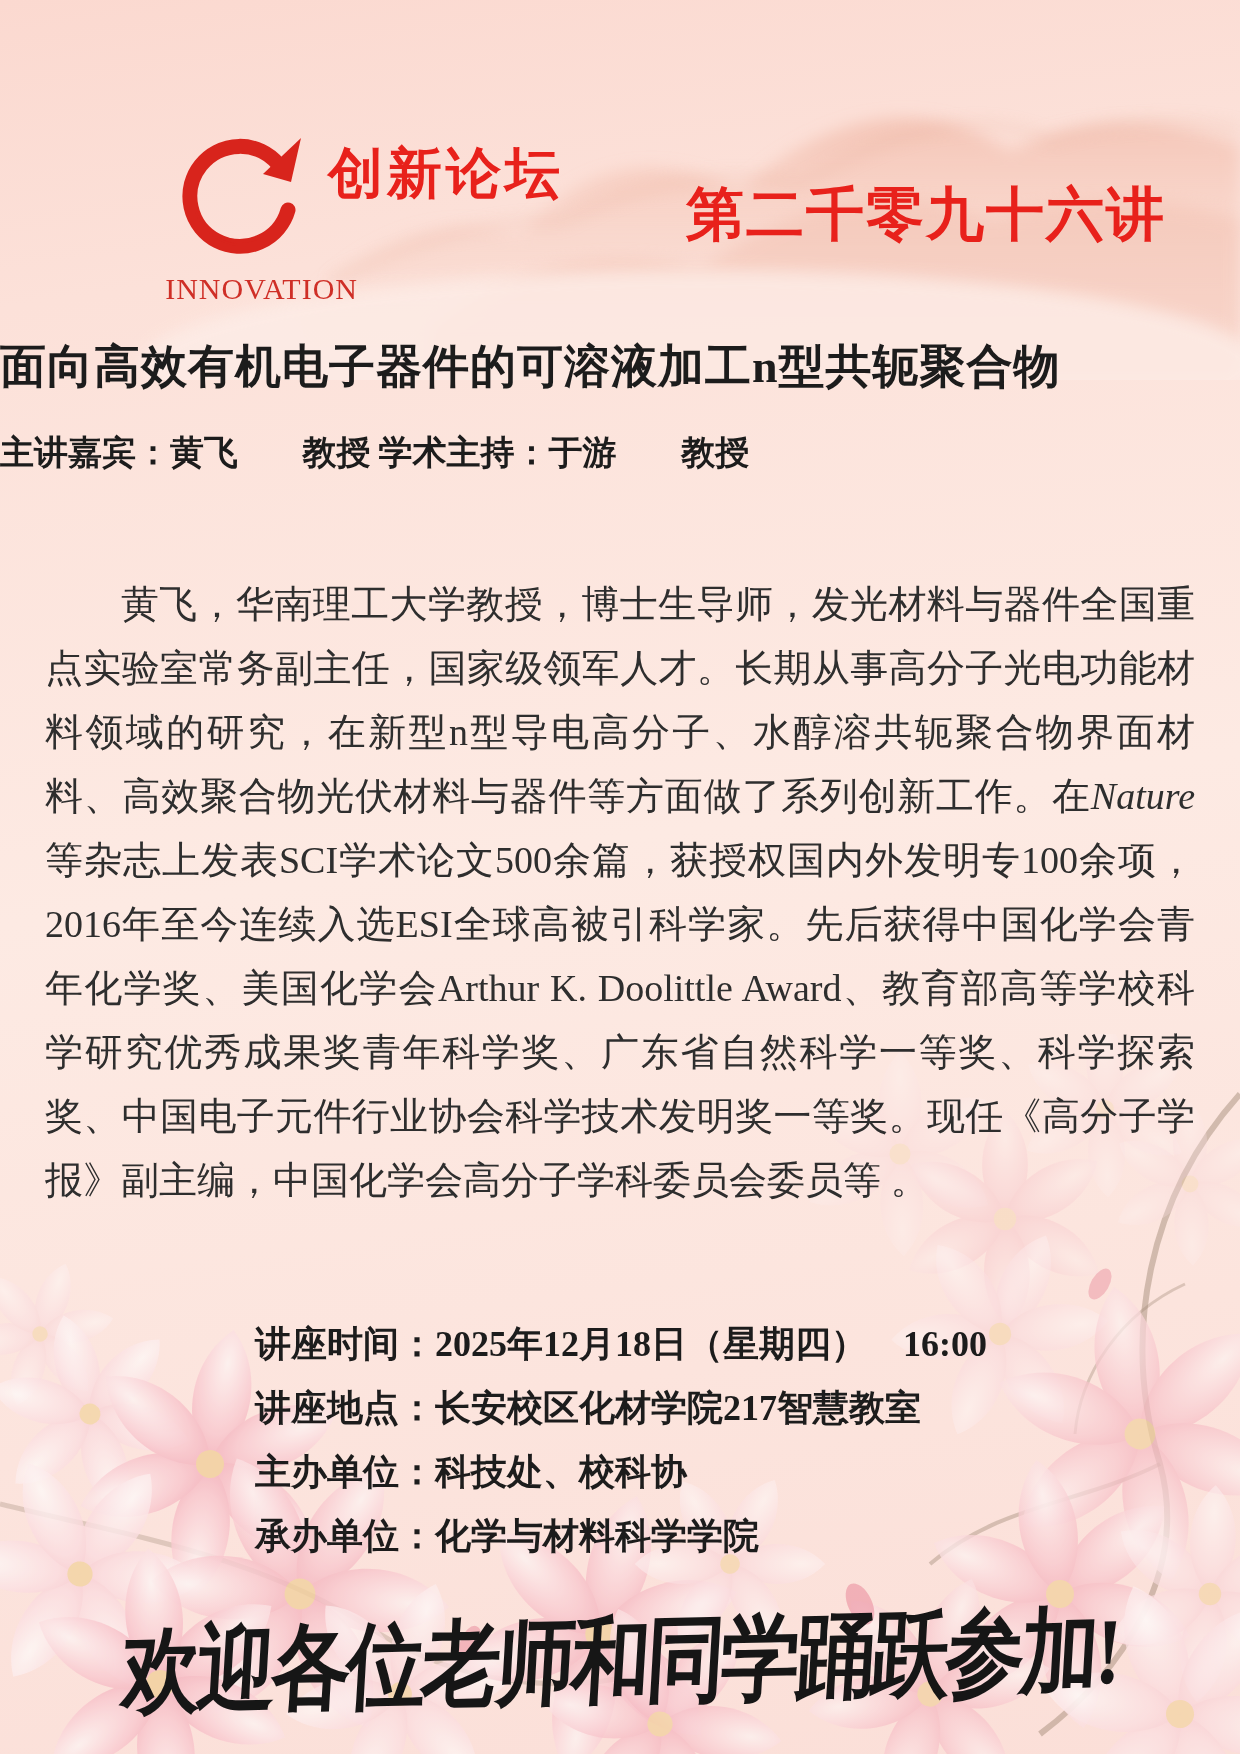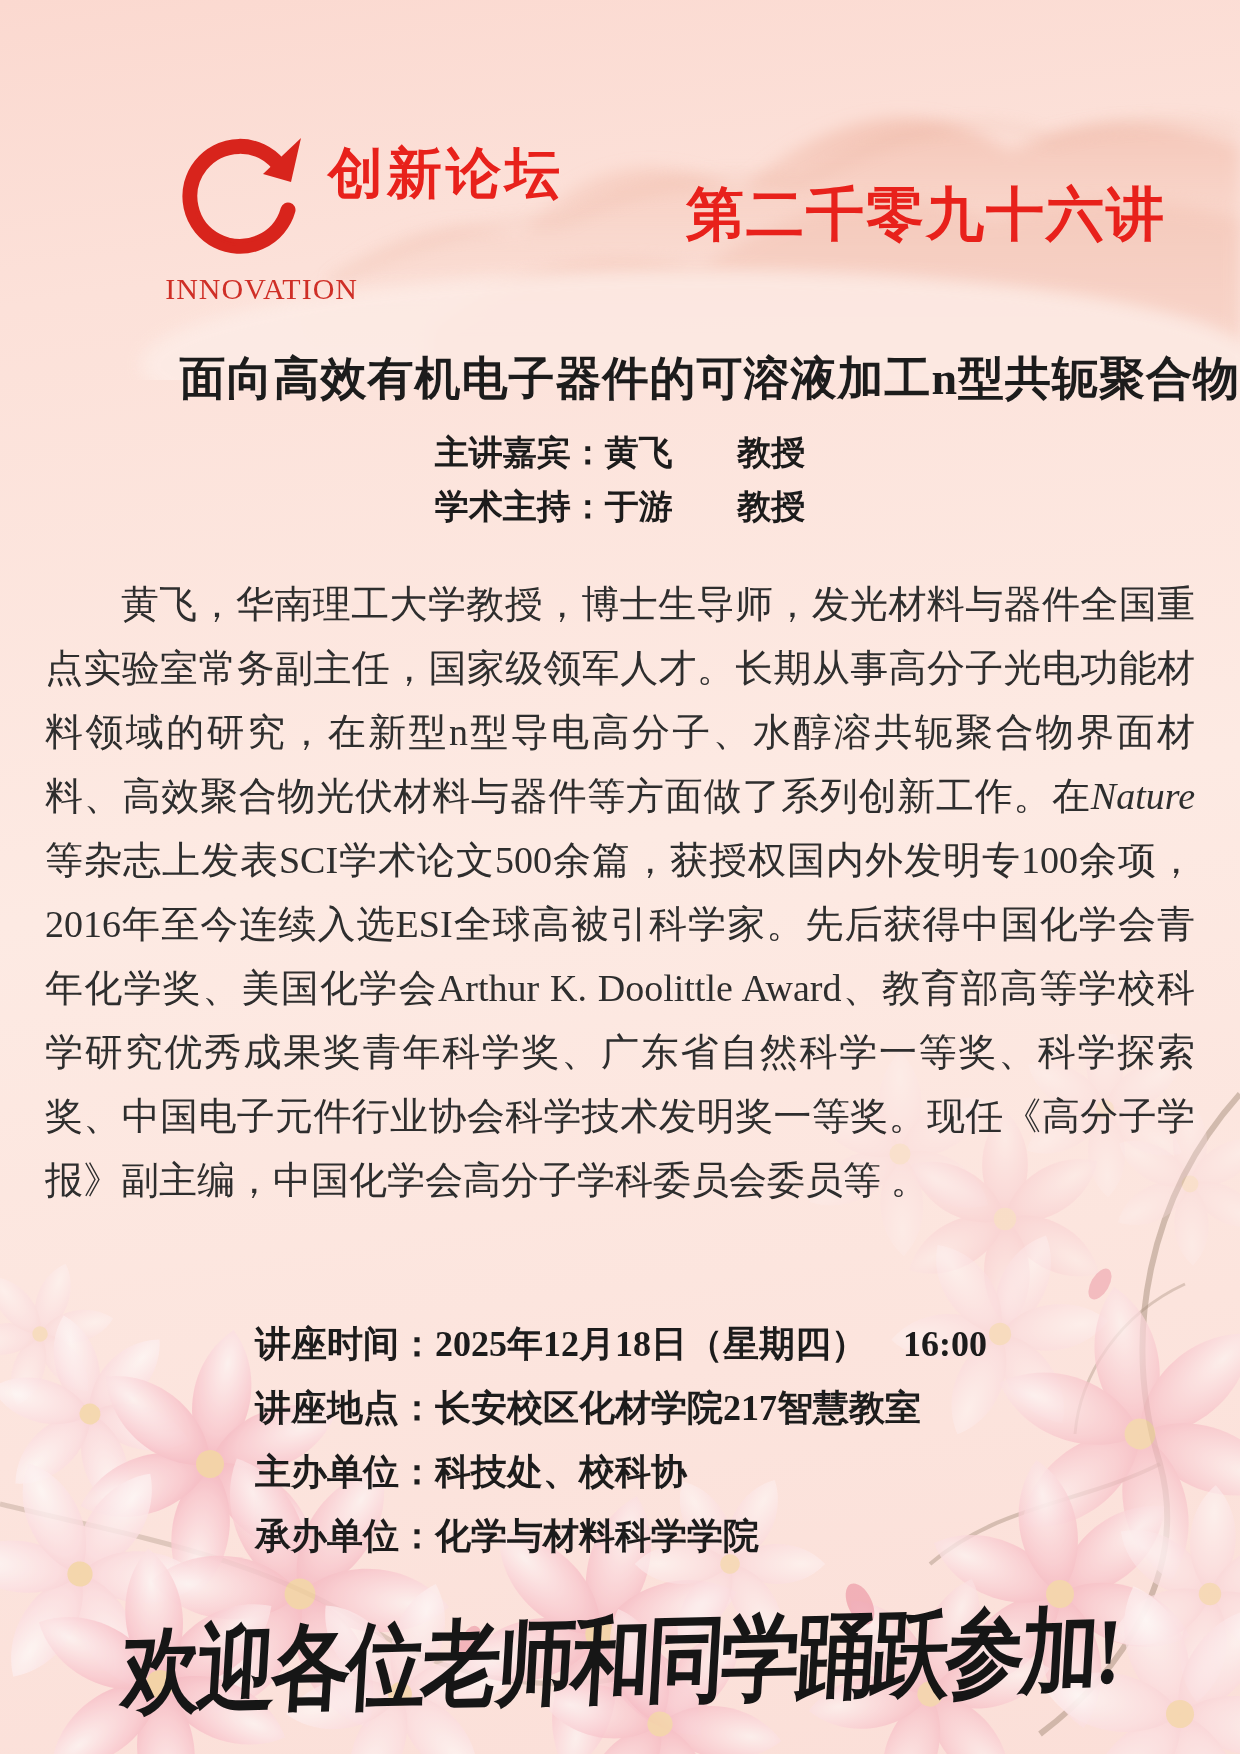--- a/index.html
+++ b/index.html
@@ -30,27 +30,27 @@
     color:#e8211b; font-family:Liberation Serif, serif;
   }
   .lecture-number{
     position:absolute; left:686px; top:182px;
     font-size:58px; line-height:1.15; font-weight:700; letter-spacing:2px;
     color:#e8211b; font-family:"Liberation Serif",serif;
   }
 
   
   .talk-title{
-    position:absolute; left:0; top:348px; width:1240px;
-    text-align:right; font-size:46px; font-weight:700; color:#1c1c1c;
+    position:absolute; left:0; top:336px; width:1240px;
+    text-align:left; font-size:46px; font-weight:700; color:#1c1c1c;
     letter-spacing:1px;
   }
   .people{
     position:absolute; left:0; top:430px; width:1240px;
-    display:flex; flex-direction:column; align-items:center; gap:8px;
+    display:flex; flex-direction:row; align-items:center; gap:8px;
   }
   .person-row{ font-size:34px; font-weight:700; color:#1c1c1c; line-height:46px; }
   .person-degree{ margin-left:1.9em; }
 
   
   .bio{
     position:absolute; left:45px; top:572px; width:1150px;
     font-size:38px; line-height:64px; text-align:justify;
     text-indent:2em; color:#2e2e2e; font-weight:400;
   }

